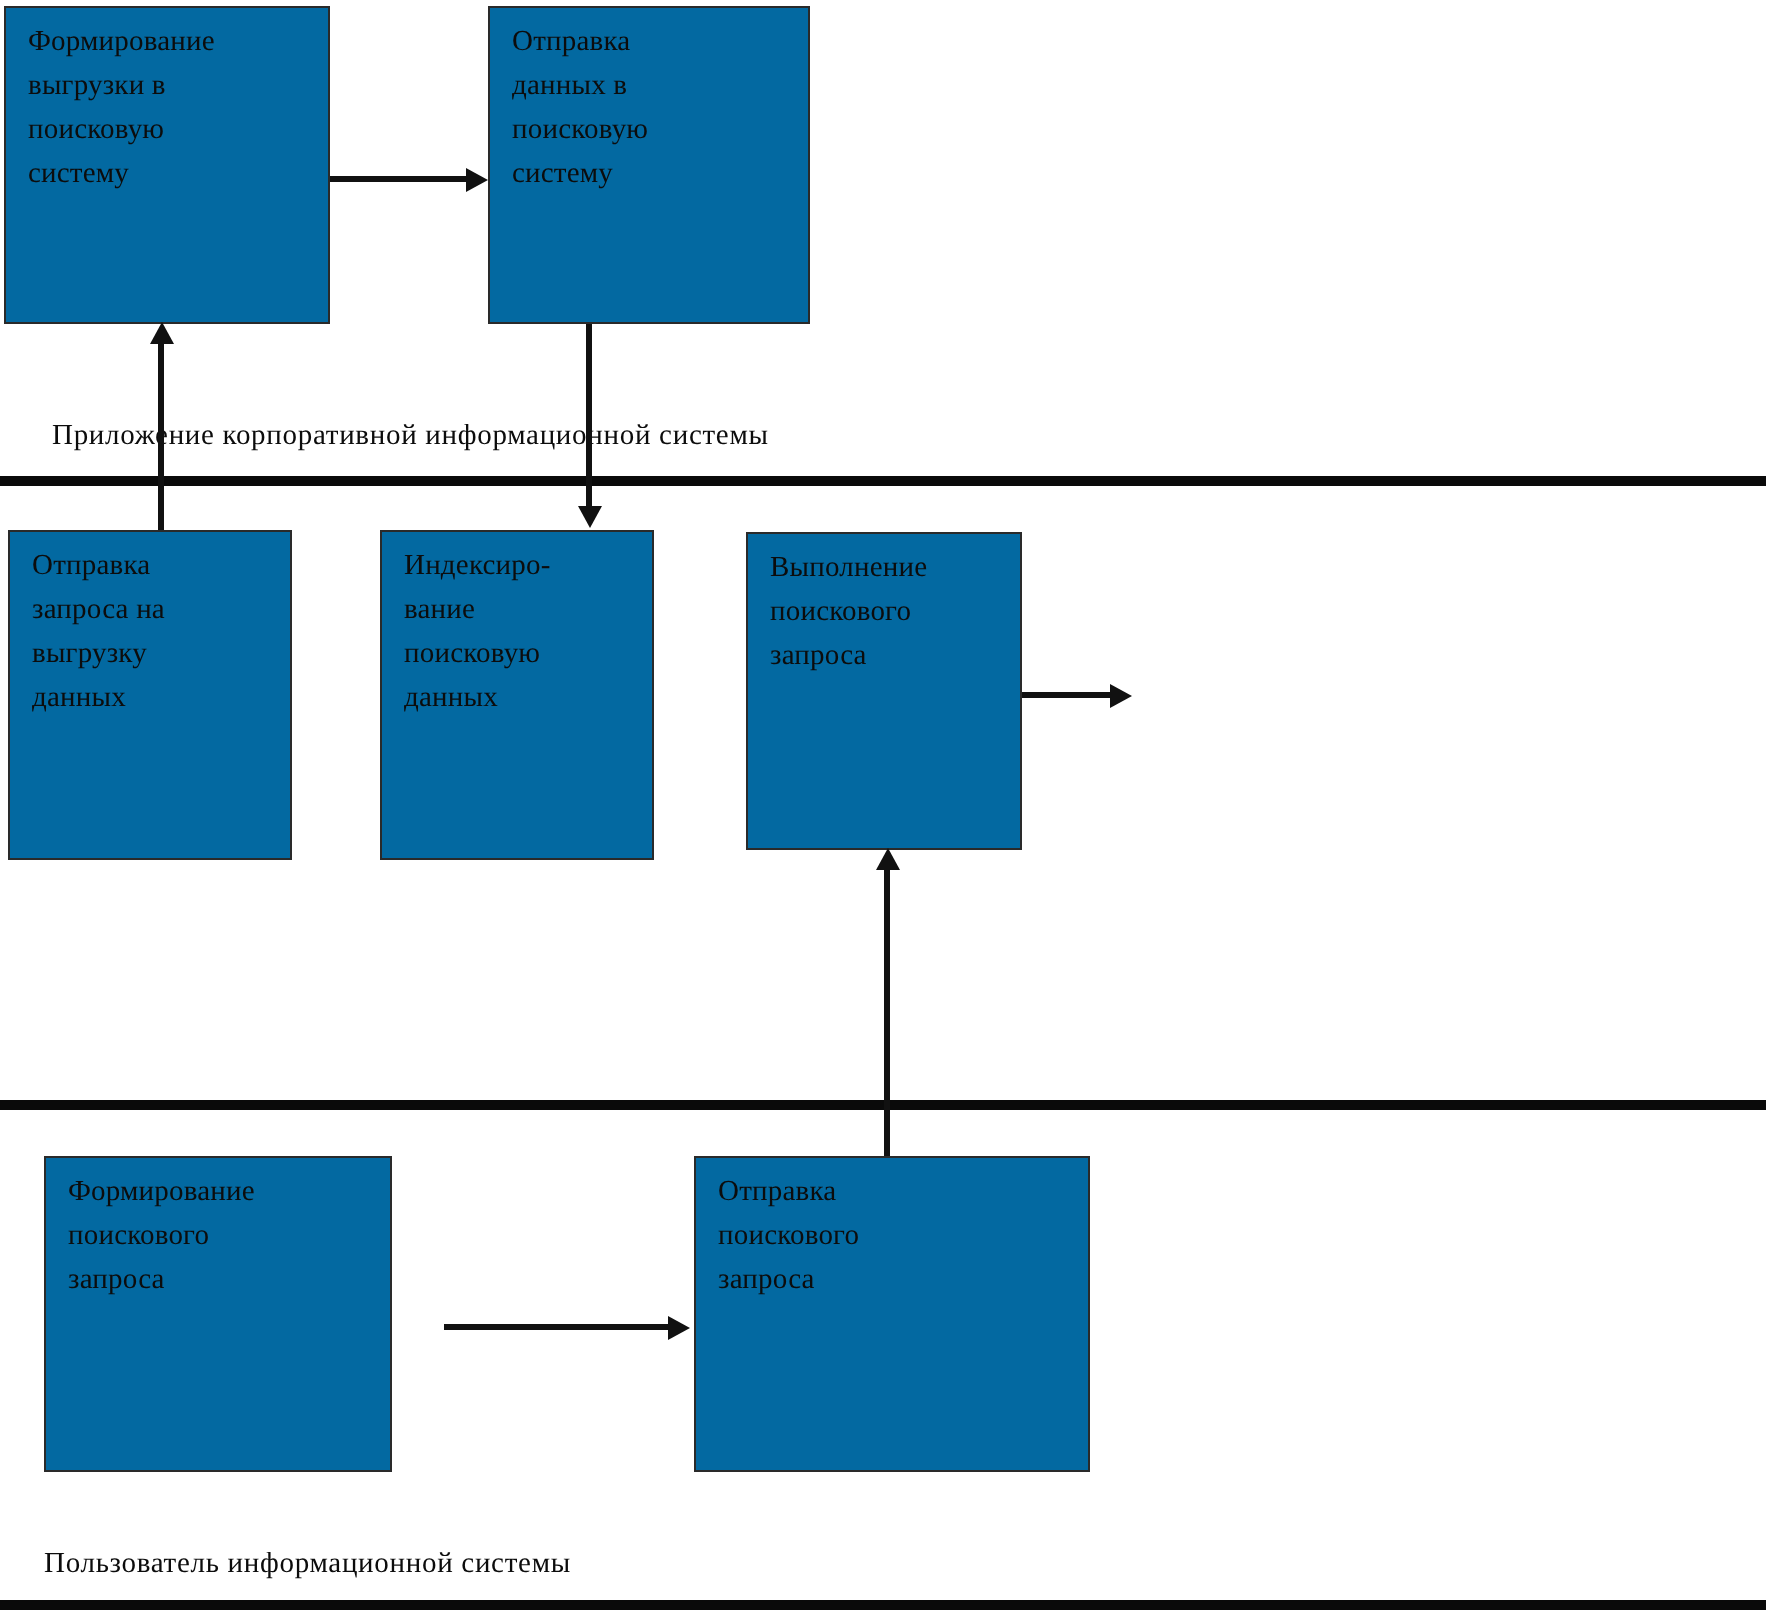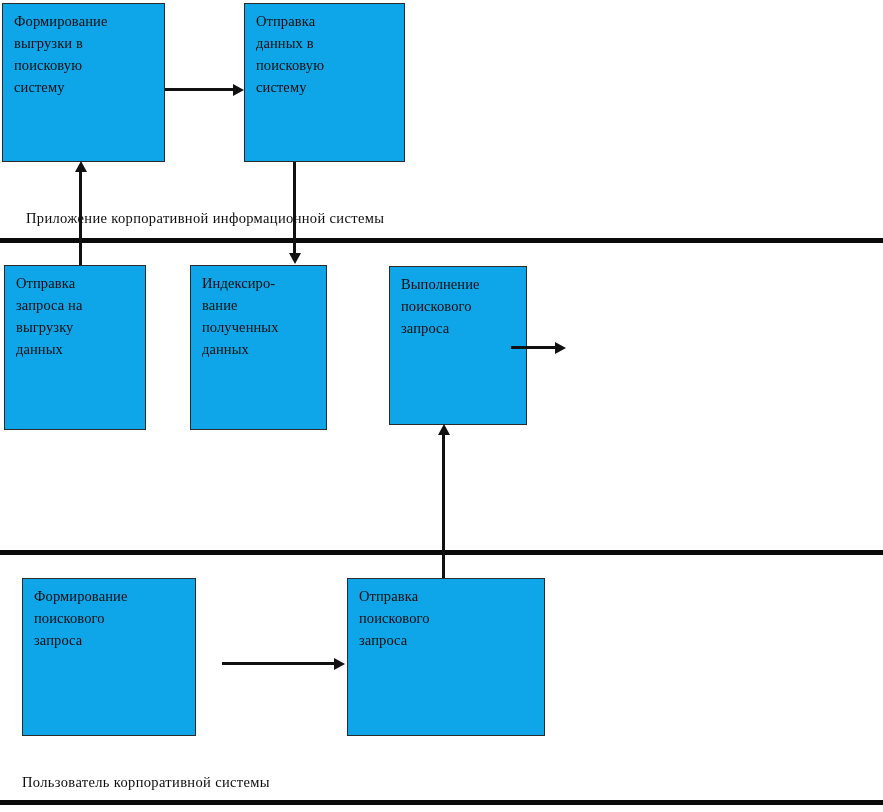--- a/index.html
+++ b/index.html
@@ -16,21 +16,21 @@
     position: relative;
     width: 883px;
     height: 812px;
     background: #ffffff;
     overflow: hidden;
   }
   .node {
     position: absolute;
     box-sizing: border-box;
     border: 1px solid #2a2a2a;
-    background: #0ea5e9;
+    background: #0369a1;
   }
   .node-label {
     position: absolute;
     left: 11px;
     top: 6px;
     right: 4px;
     font-size: 14.5px;
     line-height: 1.52;
     letter-spacing: 0.1px;
     white-space: pre-line;
@@ -117,25 +117,25 @@
   <div class="node" style="left:4px; top:265px; width:142px; height:165px;">
     <div class="node-label">Отправка
 запроса на
 выгрузку
 данных</div>
   </div>
 
   <div class="node" style="left:190px; top:265px; width:137px; height:165px;">
     <div class="node-label">Индексиро-
 вание
-полученных
+поисковую
 данных</div>
   </div>
 
-  <div class="node" style="left:373px; top:266px; width:138px; height:159px;margin-left:16px;">
+  <div class="node" style="left:373px; top:266px; width:138px; height:159px;">
     <div class="node-label">Выполнение
 поискового
 запроса</div>
   </div>
 
 
   <div class="hline" style="left:511px; top:346px; width:46px;"></div>
   <div class="arrow-right" style="left:555px; top:341.5px;"></div>
 
   <div class="lane-divider" style="top:550px;"></div>
@@ -151,16 +151,16 @@
 
   <div class="node" style="left:347px; top:578px; width:198px; height:158px;">
     <div class="node-label">Отправка
 поискового
 запроса</div>
   </div>
 
   <div class="hline" style="left:222px; top:662px; width:114px;"></div>
   <div class="arrow-right" style="left:334px; top:657.5px;"></div>
 
-  <div class="lane-label" style="left:22px; top:774px;">Пользователь корпоративной системы</div>
+  <div class="lane-label" style="left:22px; top:774px;">Пользователь информационной системы</div>
   <div class="lane-divider" style="top:800px;"></div>
 
 </div>
 
 </body></html>

